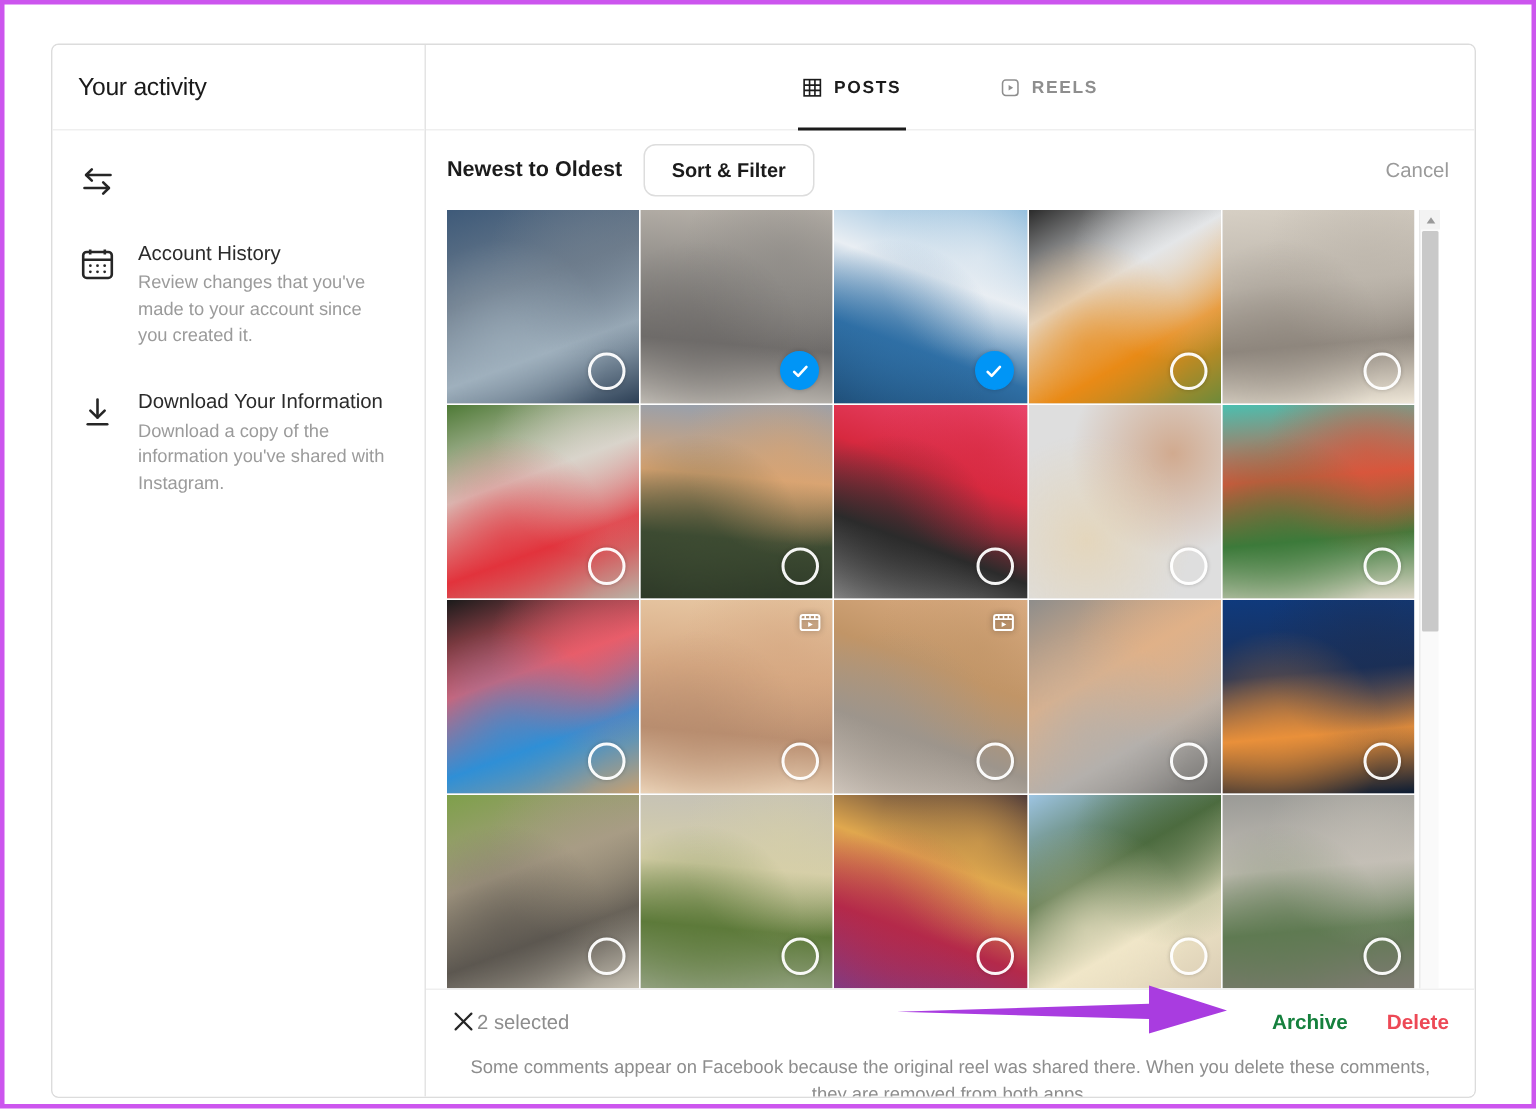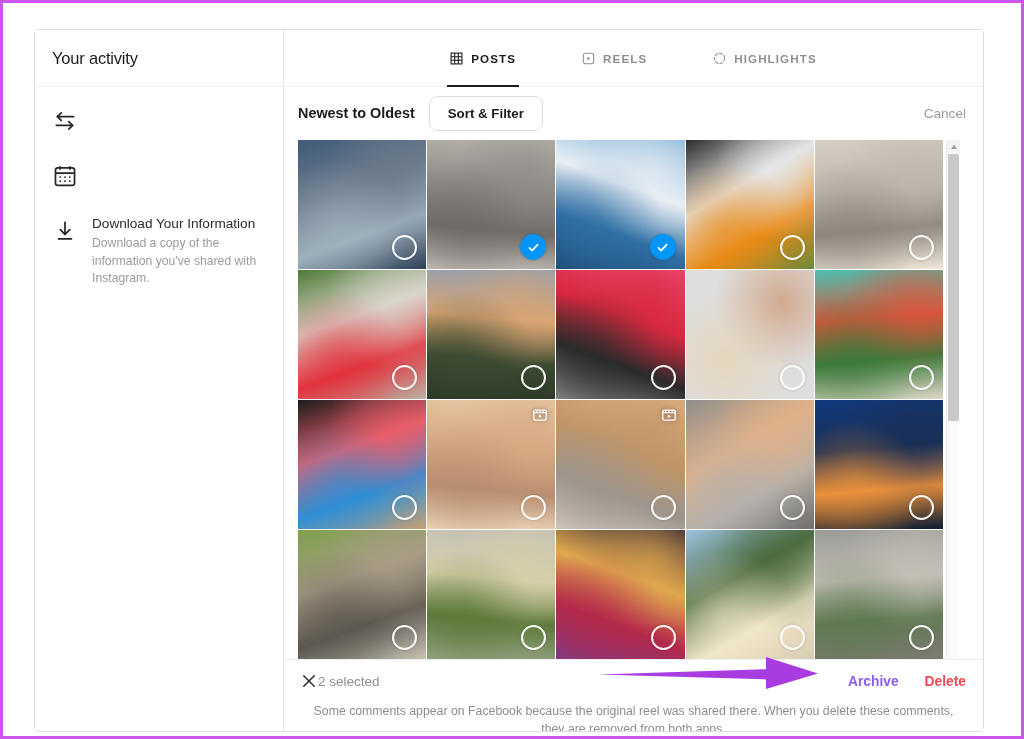--- a/index.html
+++ b/index.html
@@ -140,21 +140,21 @@
   
   #bottom {
     position: absolute; left: 0; right: 0; bottom: 0; height: 72px;
     border-top: 1px solid #efefef; background: #fff;
   }
   #action-row {
     height: 42px; display: flex; align-items: center; padding: 0 17px 0 16px; 
   }
   #close-x { width: 18px; height: 18px; cursor: pointer; }
   #sel-count { font-size: 13.5px; color: #8d8d8d; }
-  #archive-btn { margin-left: auto; font-size: 13.8px; font-weight: bold; color: #8b5cf6; cursor: pointer; }
+  #archive-btn { margin-left: auto; font-size: 13.8px; font-weight: bold; color: #15803d; cursor: pointer; }
   #delete-btn { font-size: 13.8px; font-weight: bold; color: #ed4956; cursor: pointer; margin-left: 26px; }
   #footnote {
     font-size: 12.3px; color: #8d8d8d; text-align: center; line-height: 18px;
     padding: 0 28px;
   }
   
   #annot-arrow {
     position: absolute; left: 595px; top: 652px; width: 220px; height: 36px;
     pointer-events: none; z-index: 40;
   }
@@ -192,20 +192,24 @@
               <g fill="#262626" stroke="none">
                 <circle cx="7.6" cy="13" r="0.85"></circle>
                   <circle cx="12" cy="13" r="0.85"></circle>
                   <circle cx="16.4" cy="13" r="0.85"></circle>
                 <circle cx="7.6" cy="16.8" r="0.85"></circle>
                   <circle cx="12" cy="16.8" r="0.85"></circle>
                   <circle cx="16.4" cy="16.8" r="0.85"></circle>
               </g>
             </svg>
           </div>
+          <div class="nav-text">
+            <div class="nav-label">Account History</div>
+            <div class="nav-desc">Review changes that you've made to your account since you created it.</div>
+          </div>
         </div>
 
 
         <div class="nav-item">
           <div class="nav-icon">
             <svg width="26" height="26" viewBox="0 0 24 24" fill="none" stroke="#262626" stroke-width="1.6" stroke-linecap="round" stroke-linejoin="round">
               <path d="M12 4v11"></path>
                 <path d="m7.6 10.8 4.4 4.4 4.4-4.4"></path>
                 <path d="M6 19.2h12"></path>
             </svg>
@@ -232,28 +236,20 @@
           <span class="tab-label">POSTS</span>
         </div>
         <div class="tab">
           <span class="tab-ico">
             <svg width="13" height="13" viewBox="0 0 24 24" fill="none" stroke="currentColor" stroke-width="1.9" stroke-linejoin="round">
               <rect x="2.5" y="2.5" width="19" height="19" rx="4"></rect>
               <path d="M10 8.6v6.8l5.6-3.4z" fill="currentColor" stroke="none"></path>
             </svg>
           </span>
           <span class="tab-label">REELS</span>
-        </div>
-        <div class="tab">
-          <span class="tab-ico">
-            <svg width="13" height="13" viewBox="0 0 24 24" fill="none" stroke="currentColor" stroke-width="2" stroke-linecap="round" stroke-dasharray="5 3.6">
-              <circle cx="12" cy="12" r="9.4"></circle>
-            </svg>
-          </span>
-          <span class="tab-label">HIGHLIGHTS</span>
         </div>
       </div>
 
       <div id="sortbar">
         <span id="sort-label">Newest to Oldest</span>
         <button id="sort-filter-btn">Sort &amp; Filter</button>
         <span id="cancel-btn">Cancel</span>
       </div>
 
       <div id="grid-wrap">

